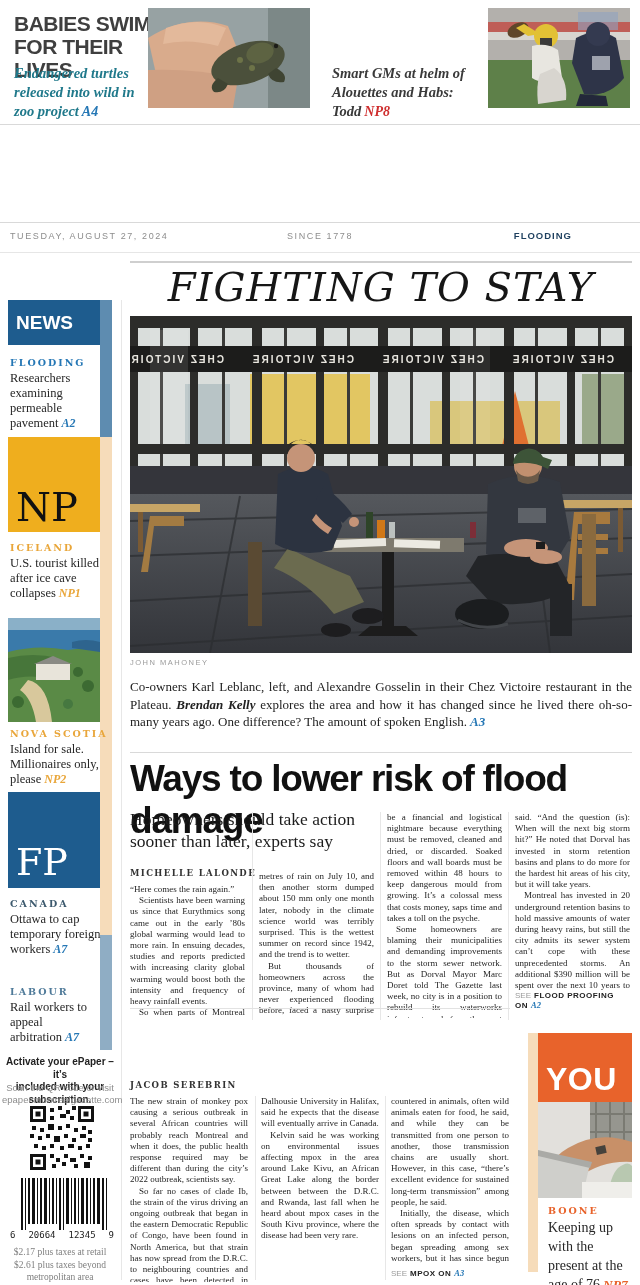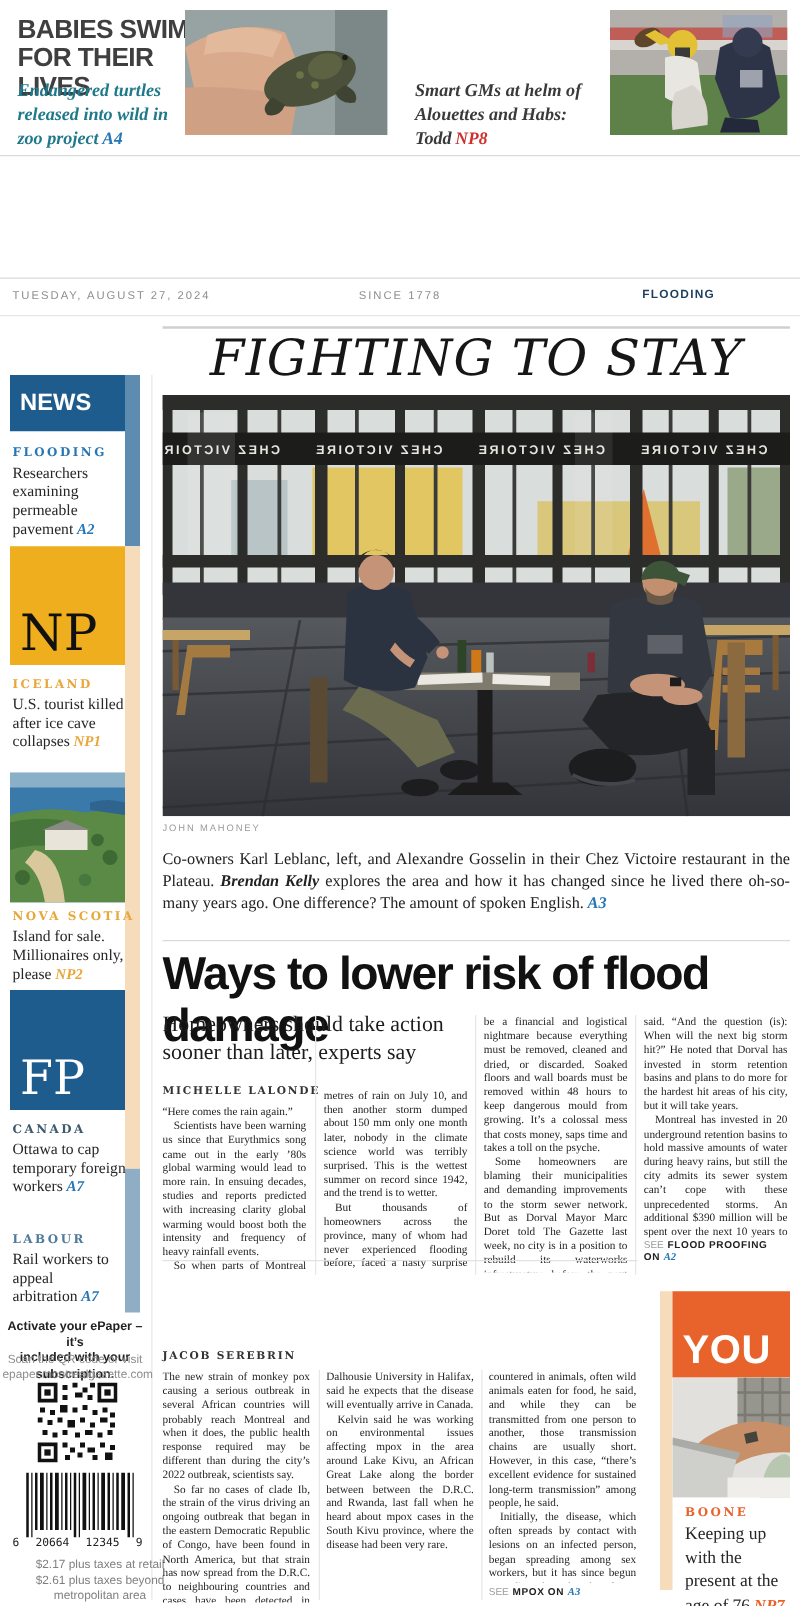--- a/index.html
+++ b/index.html
@@ -18,21 +18,21 @@
   .daterow{font-family:"Liberation Sans",sans-serif;font-size:9px;letter-spacing:1.6px;color:#8d8d8d;}
   .brand{font-family:"Liberation Sans",sans-serif;font-weight:bold;font-size:9.5px;letter-spacing:1px;color:#1d3f5e;}
   
   .secbox{color:#fff;font-family:"Liberation Sans",sans-serif;font-weight:bold;}
   .kick{font-family:"DejaVu Serif",serif;font-weight:bold;font-size:9.5px;letter-spacing:2px;}
   .story{font-size:12.5px;line-height:15px;color:#262626;}
   .ref{font-weight:bold;font-style:italic;margin-left:3px;}
   .blue{color:#2577b5;} .gold{color:#e9a63a;} .orange{color:#e8632b;} .red{color:#cf2f2f;} .teal{color:#20798b;}
   .epaper-b{font-family:"Liberation Sans",sans-serif;font-weight:bold;font-size:10px;line-height:12.5px;color:#222;text-align:center;}
   .epaper-n{font-family:"Liberation Sans",sans-serif;font-size:9.5px;line-height:12px;color:#8d8d8d;text-align:center;}
-  .price{font-family:Liberation Sans, sans-serif;font-size:9.5px;line-height:12.5px;color:#7f7f7f;text-align:center;margin-left:20px;}
+  .price{font-family:Liberation Serif, serif;font-size:9.5px;line-height:12.5px;color:#7f7f7f;text-align:center;}
   
   .lead-head{font-family:"DejaVu Serif",serif;font-style:italic;font-size:40px;color:#161616;
              text-align:center;letter-spacing:1px;}
   .credit{font-family:"Liberation Sans",sans-serif;font-size:7.5px;letter-spacing:1.5px;color:#9b9b9b;}
   .caption{font-size:13px;line-height:17.5px;color:#222;text-align:justify;}
   
   .art-head{font-family:"Liberation Sans",sans-serif;font-weight:bold;font-size:37px;letter-spacing:-1.2px;color:#111;}
   .subhead{font-size:17.5px;line-height:22px;color:#1c1c1c;}
   .byline{font-family:"DejaVu Serif",serif;font-weight:bold;font-size:8.5px;letter-spacing:1.4px;color:#333;}
   .bodycol{font-size:9px;line-height:11.2px;color:#1f1f1f;text-align:justify;overflow:hidden;}

